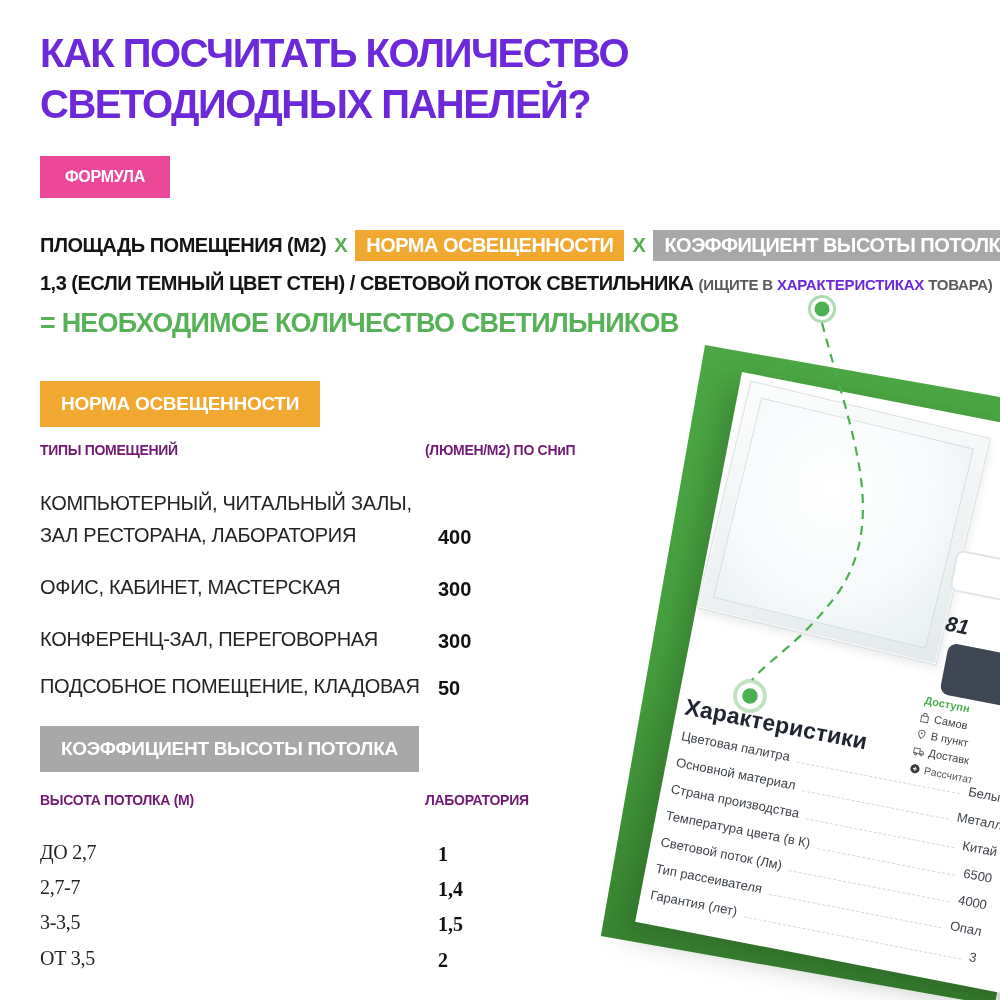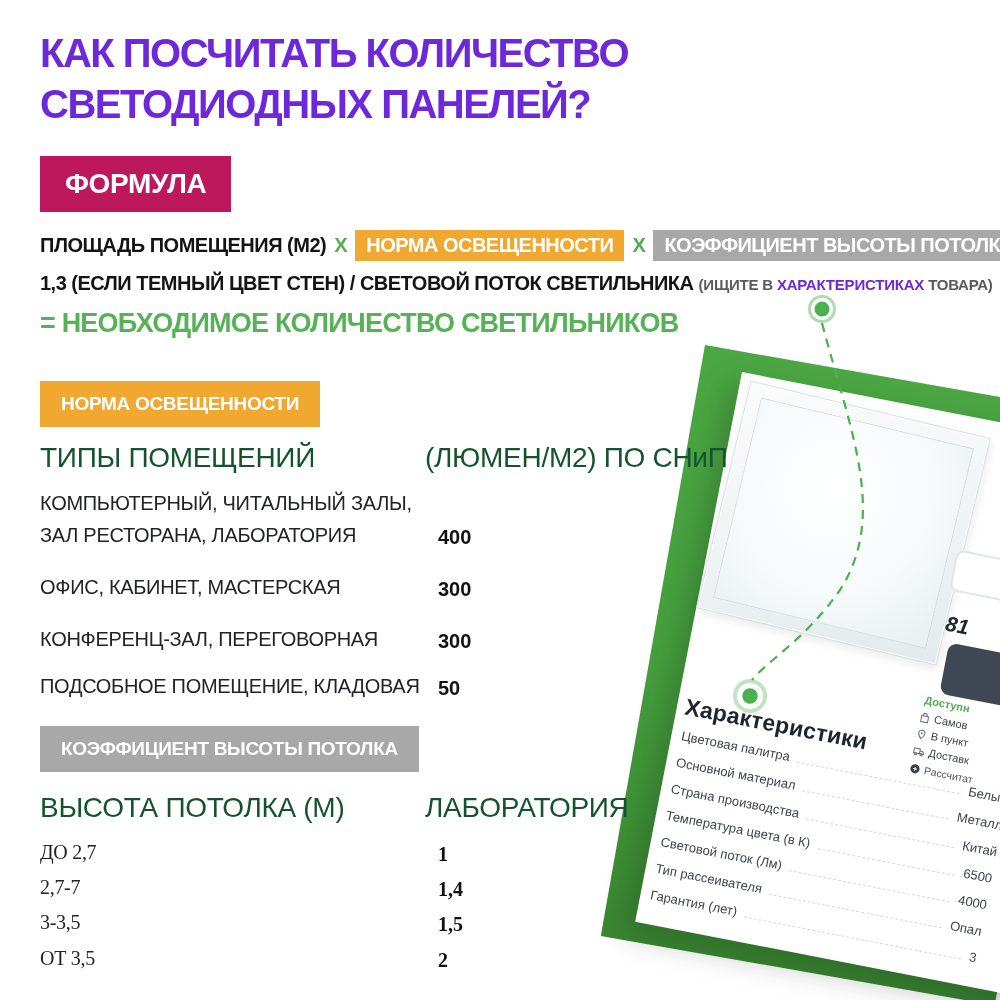--- a/index.html
+++ b/index.html
@@ -7,36 +7,36 @@
     width:1000px;height:1000px;overflow:hidden;position:relative;
     background:#ffffff;
     font-family:"Liberation Sans","DejaVu Sans",sans-serif;
     -webkit-font-smoothing:antialiased;
   }
   .abs{position:absolute;}
 
   
   .title{left:40px;top:28px;color:#6d28d9;font-weight:700;font-size:40px;line-height:51px;letter-spacing:-1.5px;}
   .badge{display:inline-block;color:#fff;font-weight:700;letter-spacing:-0.3px;}
-  .badge-formula{left:40px;top:156px;background:#be185d;font-size:28px;padding:12px 25px;}
+  .badge-formula{left:40px;top:156px;background:#ec4899;font-size:16px;padding:12px 25px;}
   .badge-norm{left:40px;top:381px;background:#f0a831;font-size:19px;padding:12px 21px;}
   .badge-coef{left:40px;top:726px;background:#a8a8a8;font-size:19px;padding:12px 21px;}
 
   .fline{left:40px;white-space:nowrap;font-weight:700;font-size:20px;letter-spacing:-0.5px;color:#141414;}
   .fline1{top:230px;}
   .fline2{top:272px;}
   .fx{color:#55ad4f;padding:0 3px;}
   .chip{color:#fff;padding:4px 11px;display:inline-block;}
   .chip-orange{background:#f0a831;}
   .chip-gray{background:#a8a8a8;}
   .fnote{font-size:15px;color:#5a5a5a;font-weight:700;letter-spacing:-0.2px;}
   .fnote .link{color:#6d28d9;}
   .fresult{left:40px;top:308px;color:#57b257;font-weight:700;font-size:27px;letter-spacing:-0.8px;white-space:nowrap;}
 
-  .thead{font-weight:400;font-size:28px;color:#14532d;letter-spacing:-0.3px;white-space:nowrap;}
+  .thead{font-weight:700;font-size:14px;color:#701a75;letter-spacing:-0.3px;white-space:nowrap;}
   .col2{left:425px;}
   .tbl{left:40px;width:600px;}
   .trow{position:absolute;left:0;width:600px;}
   .tlabel{display:block;font-weight:400;font-size:20px;line-height:32px;color:#222326;letter-spacing:-0.3px;white-space:nowrap;}
   .tval{position:absolute;left:385px;bottom:2px;font-weight:700;font-size:20px;color:#111;margin-left:13px;}
   .t2 .tval{left:385px;}
 
   
   .sheet{
     left:705px;top:345px;width:400px;height:600px;

